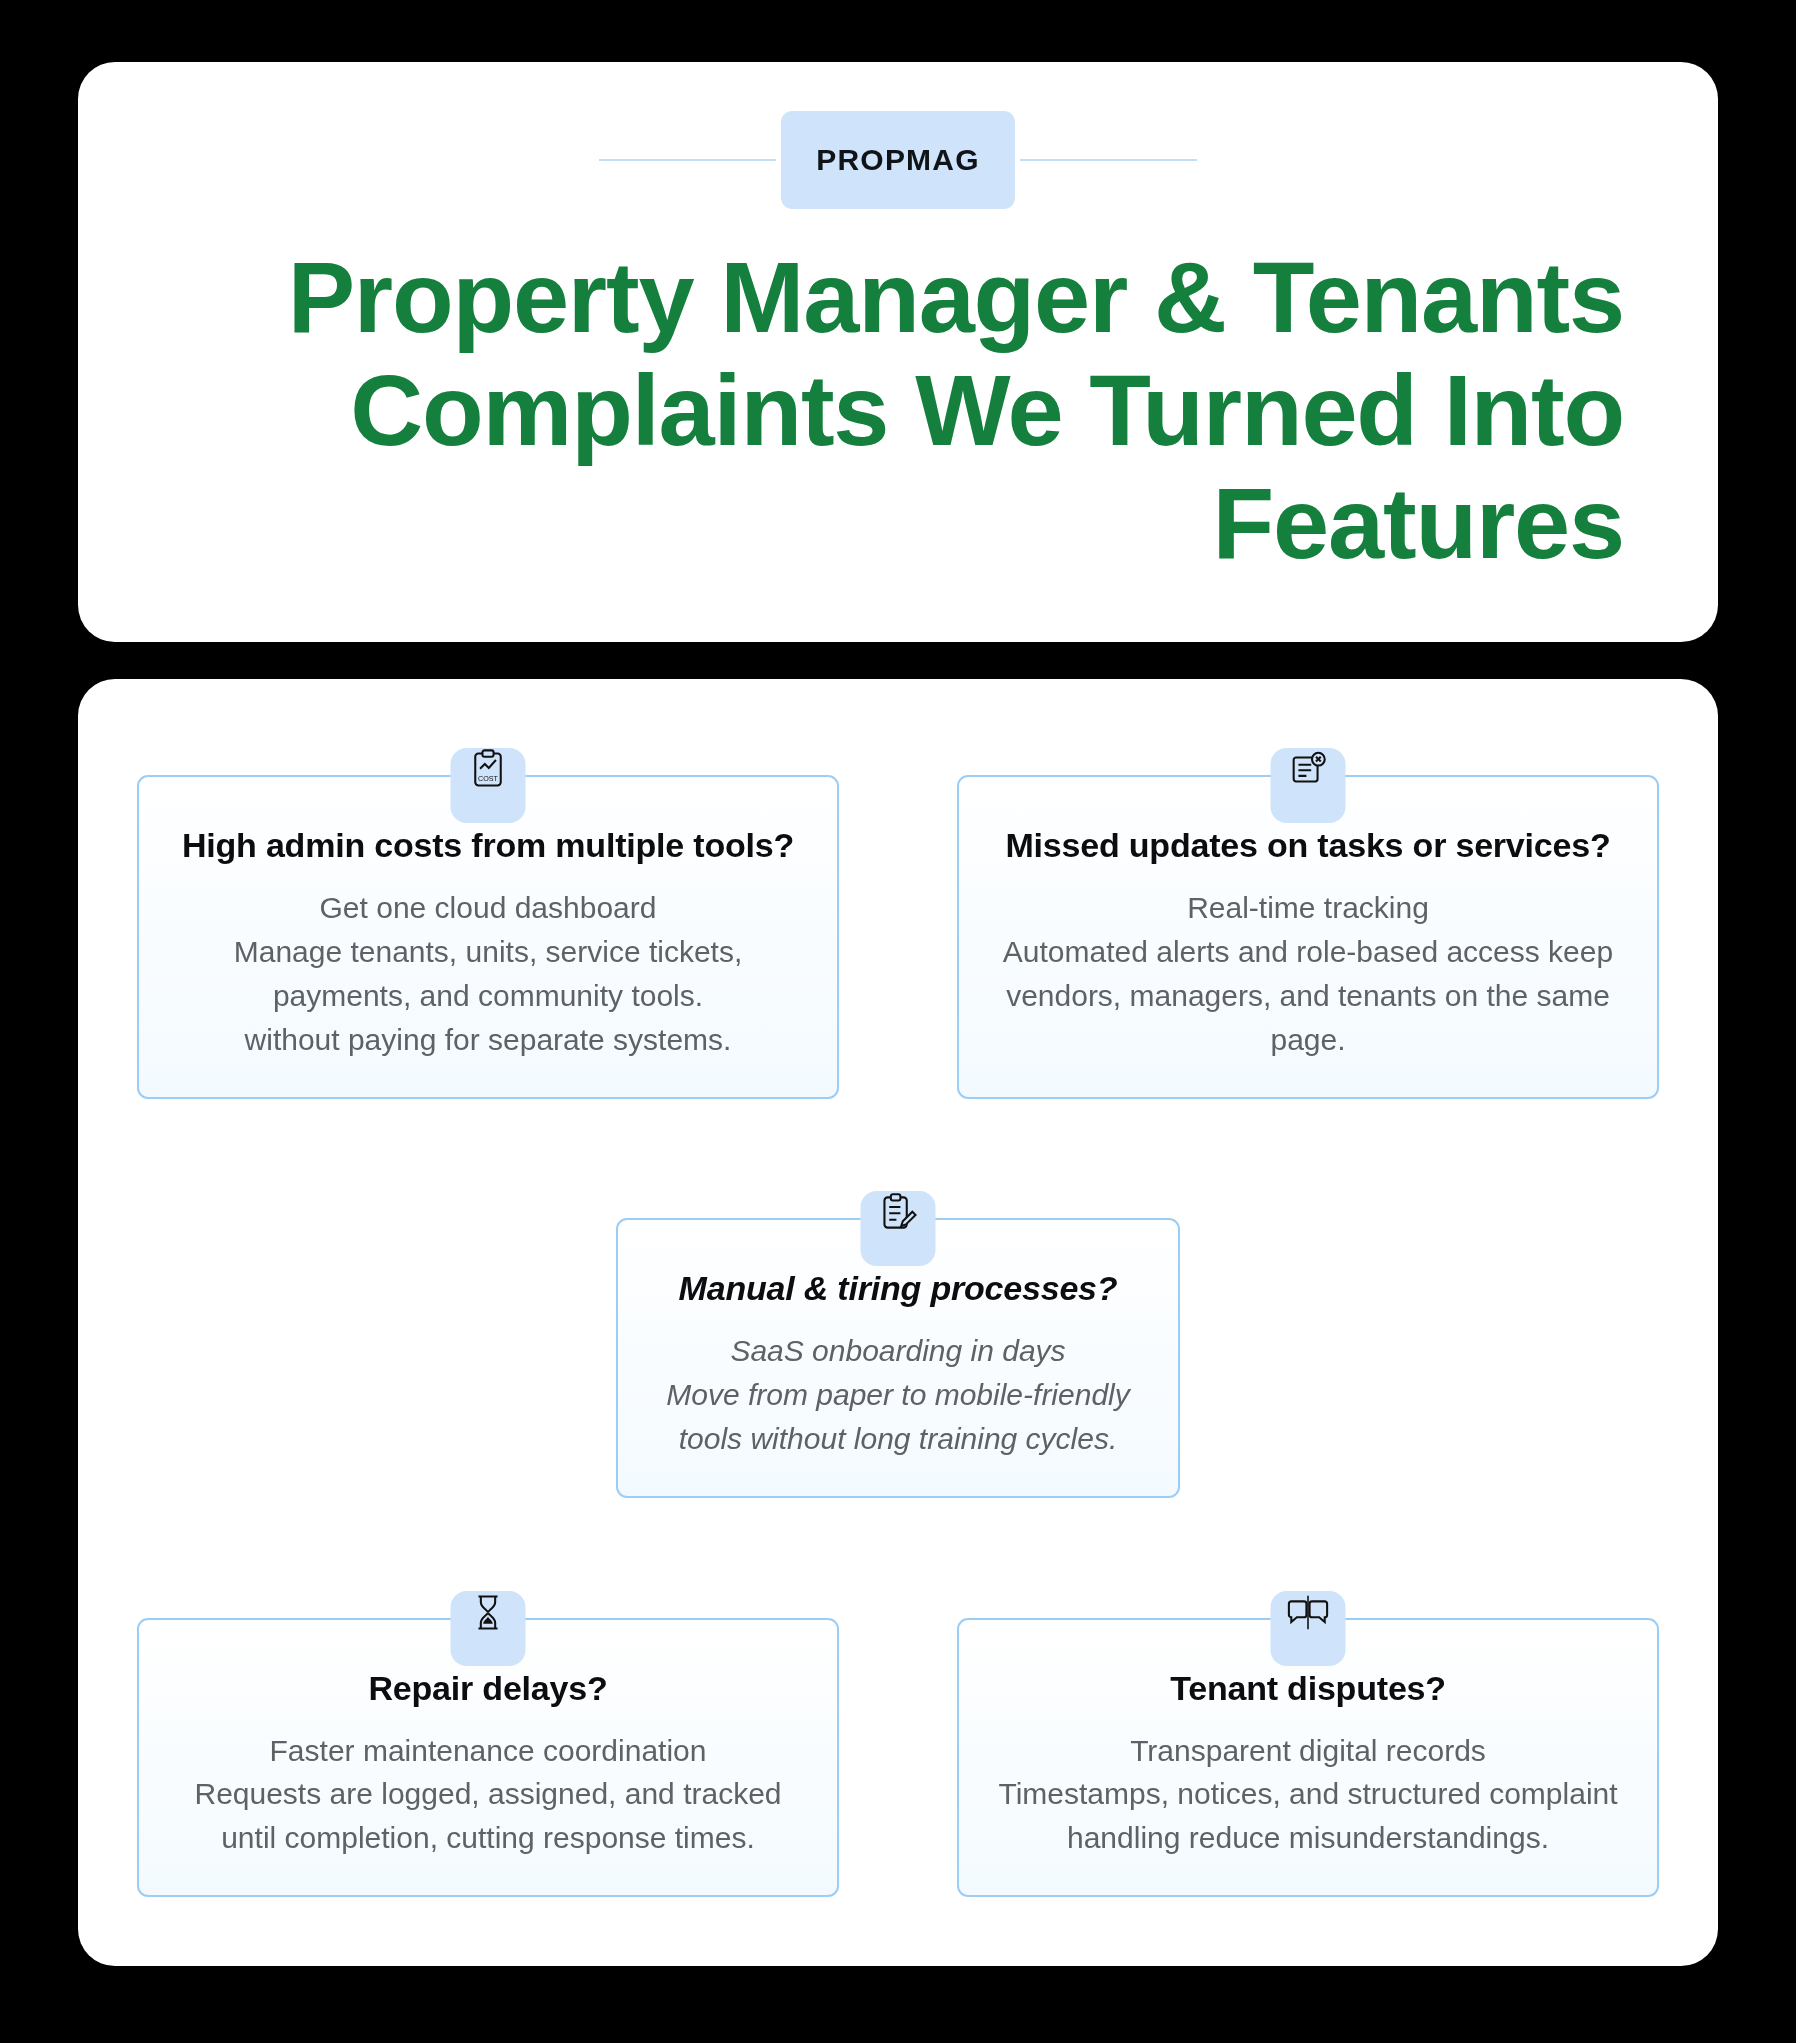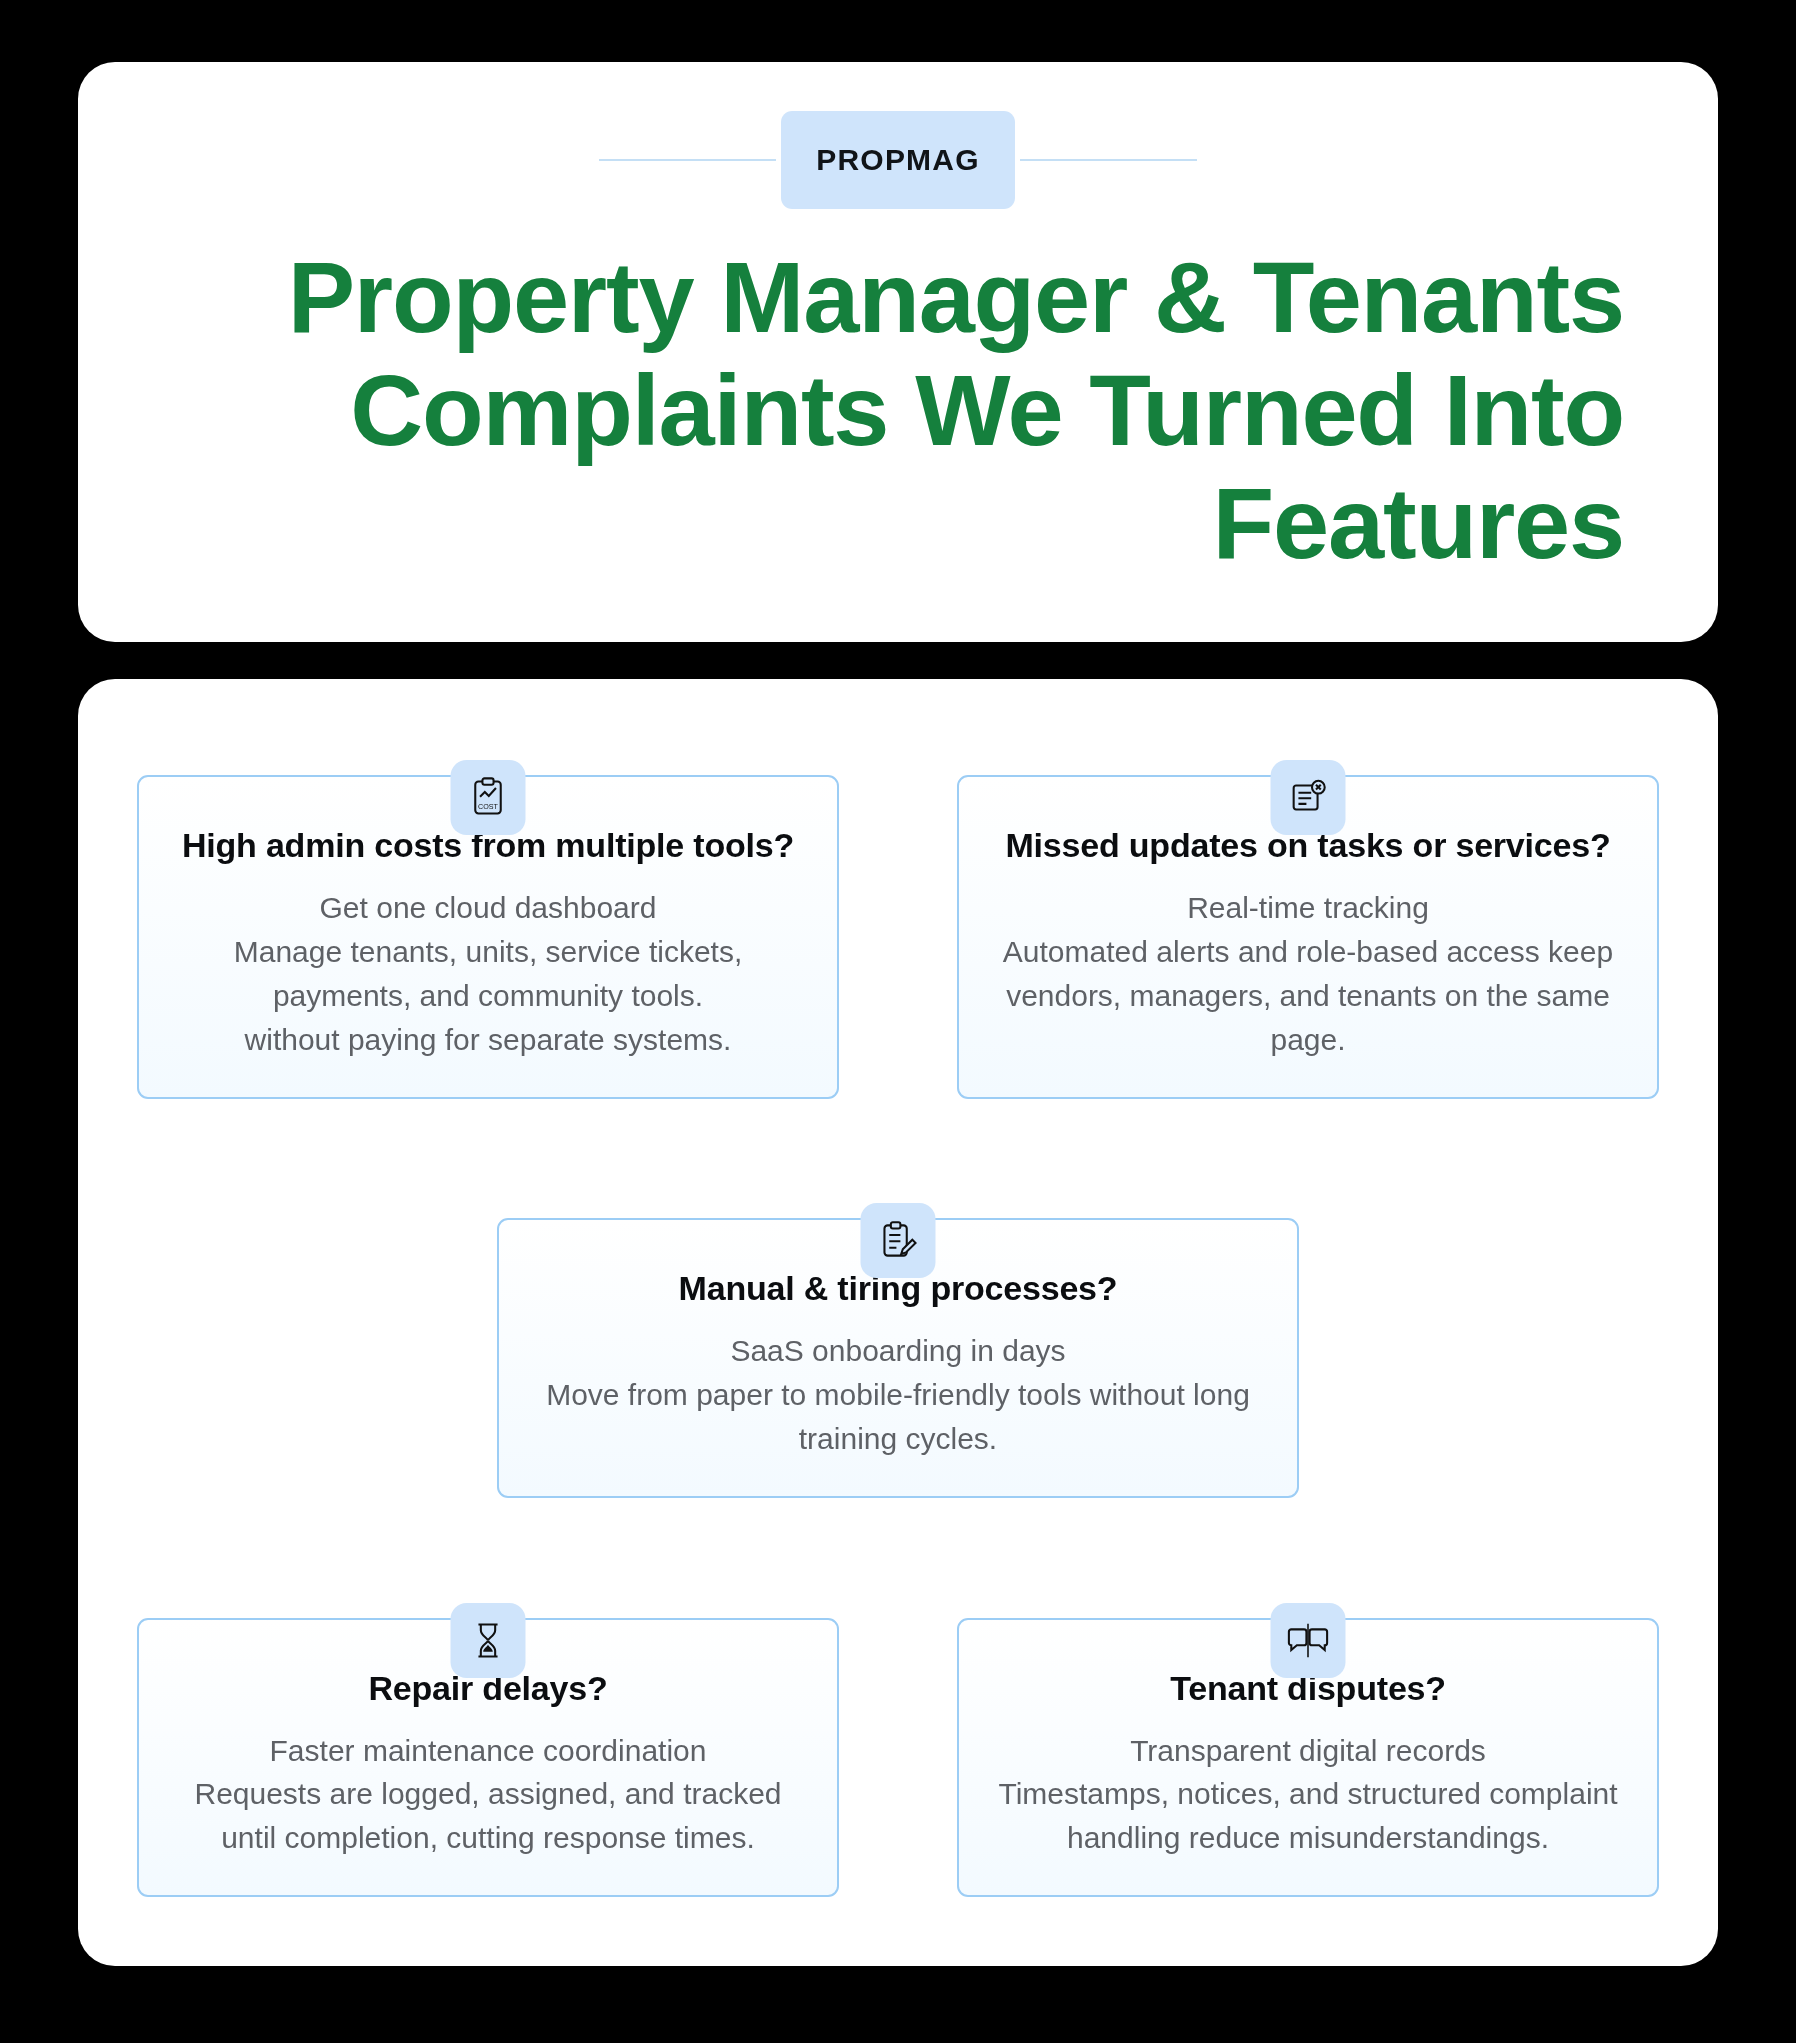--- a/index.html
+++ b/index.html
@@ -90,42 +90,42 @@
   .row-center {
     display: flex;
     justify-content: center;
   }
 
   .card-wrap {
     position: relative;
     width: 702px;
     padding-top: 27px;
   }
-  .card-wrap.center { width: 802px; }
+  .card-wrap.center { width: 564px; font-style: italic; }
 
   .card {
     border: 2.4px solid #9ccdf5;
     border-radius: 11px;
     background: linear-gradient(180deg, #ffffff 0%, #f3faff 100%);
     padding: 49px 35px 35px 35px;
     text-align: center;
     min-height: 239px;
   }
 
   .icon-badge {
     position: absolute;
-    top: 12px;
+    top: 0;
     left: 50%;
     transform: translateX(-50%);
     width: 75px;
     height: 75px;
     background: #cfe4fb;
     border-radius: 16px;
     display: flex;
-    align-items: center;
+    align-items: flex-start;
     justify-content: center;
     z-index: 5;
   }
 
   .icon-badge svg { display: block; }
 
   .card-title {
     font-size: 34px;
     font-weight: 700;
     color: #0b0d10;

